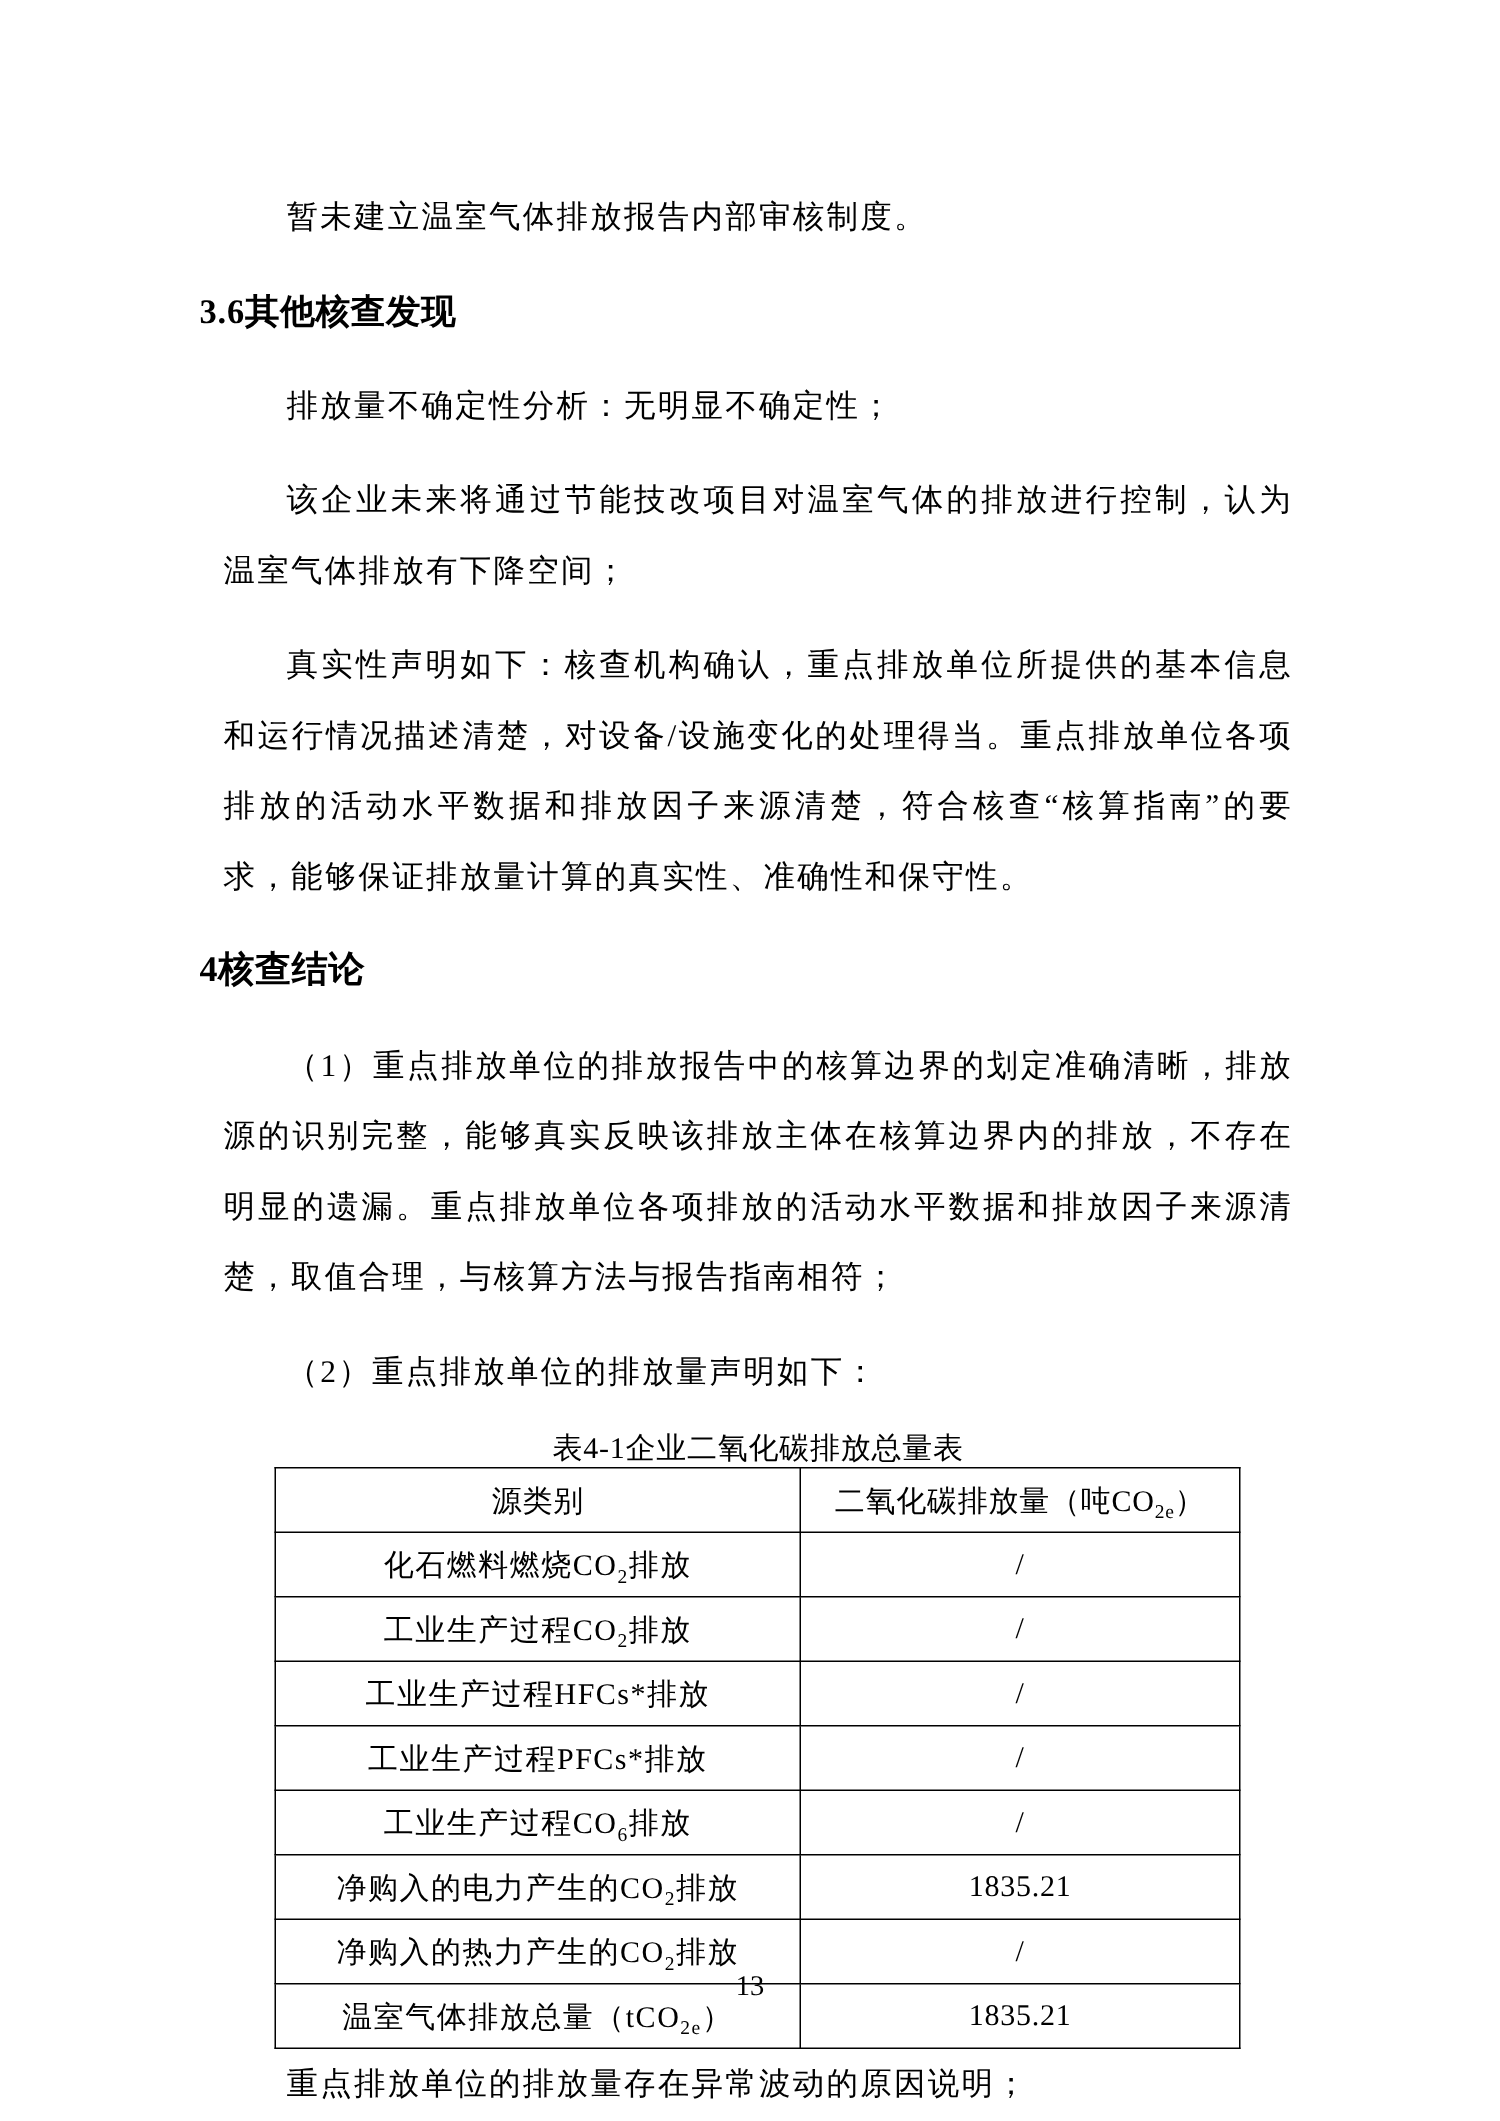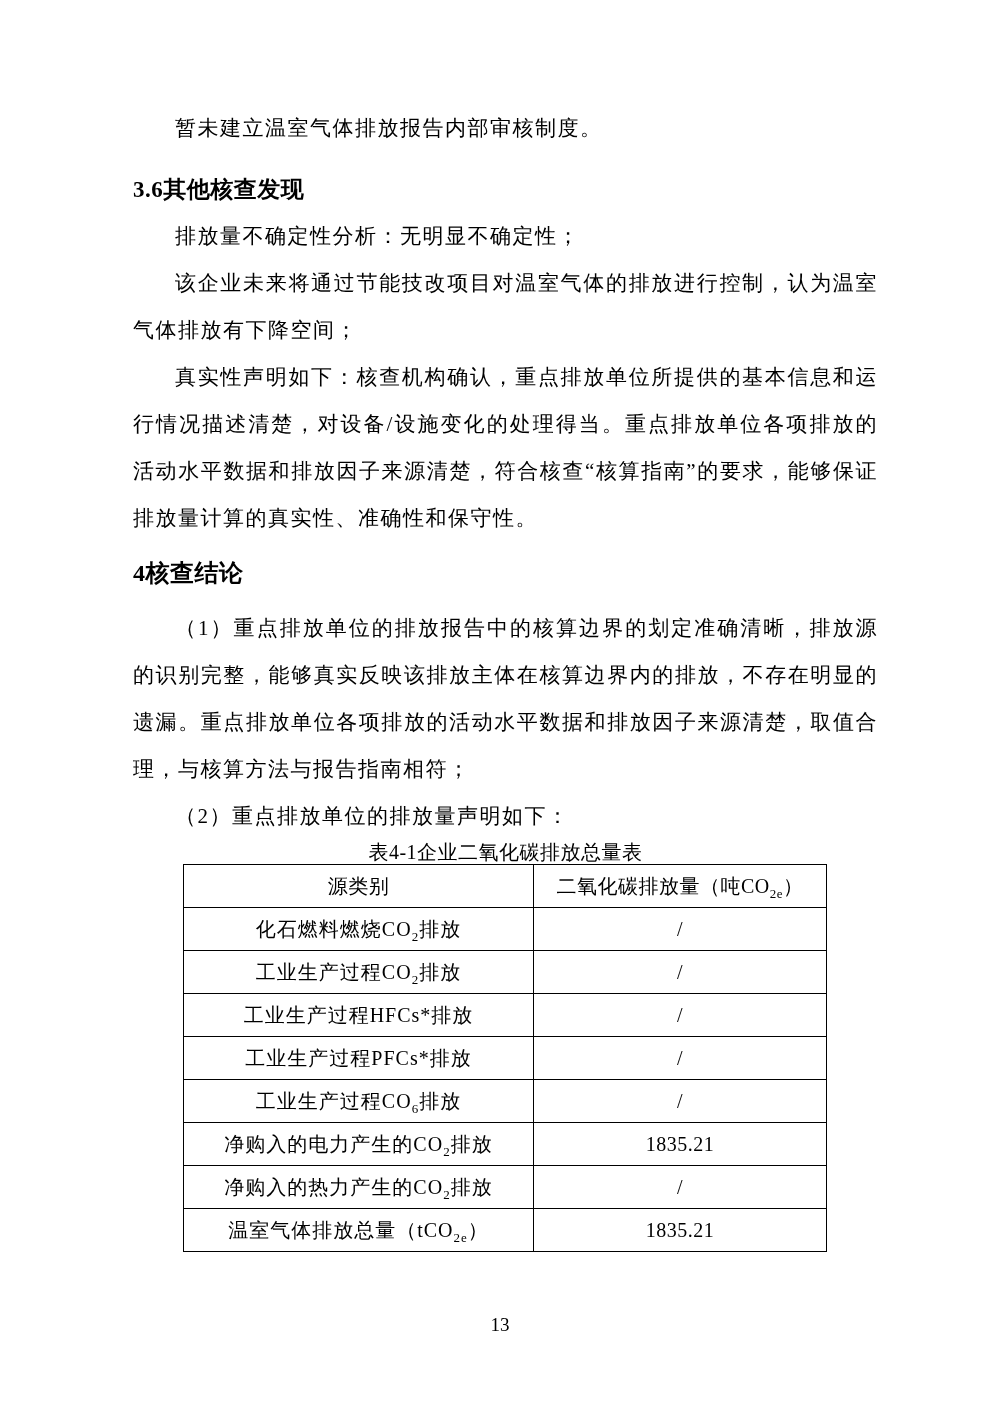--- a/index.html
+++ b/index.html
@@ -18,21 +18,21 @@
     left: 133px;
     top: 105px;
     width: 745px;
   }
   .para {
     font-size: 21px;
     line-height: 47px;
     letter-spacing: 1.5px;
     text-align: justify;
     text-justify: inter-character;
-    margin: 0;
+    margin: 16px;
   }
   .indent { text-indent: 2em; }
   .h2 {
     font-size: 23px;
     font-weight: bold;
     line-height: 47px;
     letter-spacing: 0.5px;
     margin: 14px 0 0 0;
   }
   .h1 {
@@ -146,17 +146,18 @@
           <td class="label"><span>净购入的热力产生的CO</span><sub>2</sub><span>排放</span></td>
           <td class="value">/</td>
         </tr>
         <tr>
           <td class="label"><span>温室气体排放总量（tCO</span><sub>2e</sub><span>）</span></td>
           <td class="value">1835.21</td>
         </tr>
       </tbody>
     </table>
 
+    <p class="para indent after-table">重点排放单位的排放量存在异常波动的原因说明；</p>
 
   </div>
 
   <div class="page-number">13</div>
 </div>
 
 </body></html>

